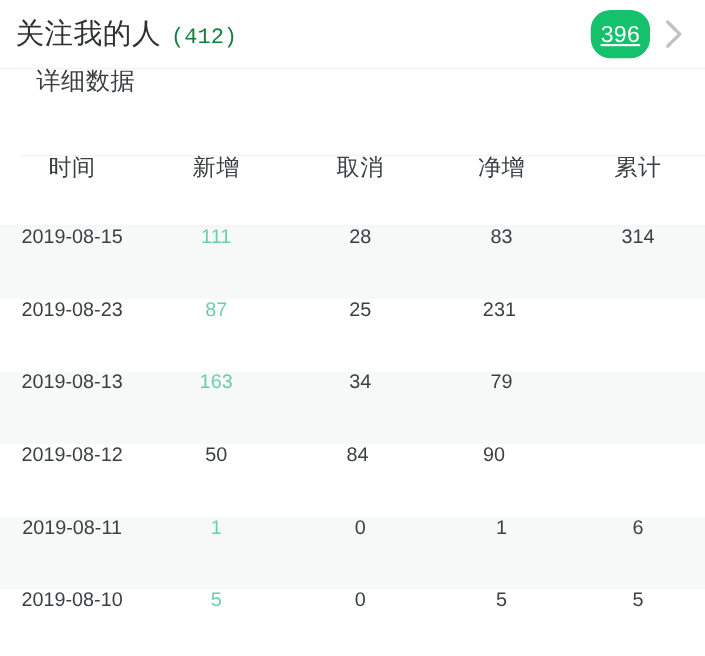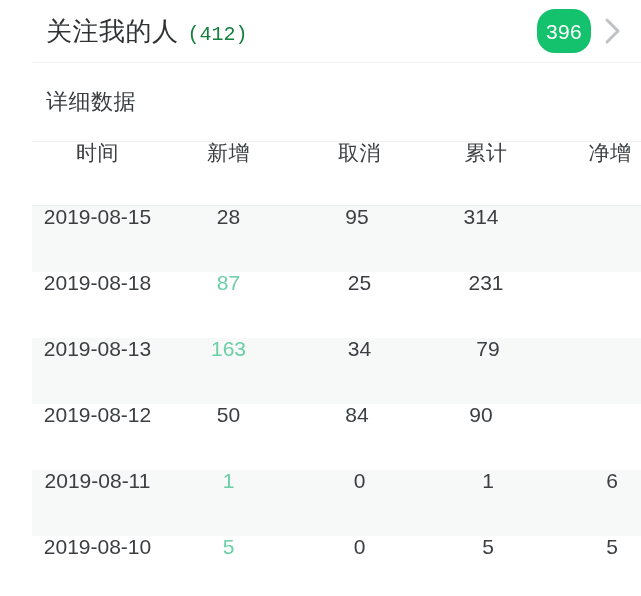--- a/index.html
+++ b/index.html
@@ -14,21 +14,20 @@
     font-family: "Liberation Sans", "DejaVu Sans", sans-serif;
     -webkit-font-smoothing: antialiased;
   }
 
   .page {
     width: 641px;
     height: 596px;
     position: relative;
     background: #ffffff;
     box-sizing: border-box;
-    padding-left: 32px;
   }
 
   
   .top-bar {
     height: 63px;
     box-sizing: border-box;
     display: flex;
     align-items: center;
     padding: 0 14px 0 14px;
     background: #ffffff;
@@ -67,40 +66,41 @@
     box-sizing: border-box;
     border-radius: 18px;
     background: #14c16c;
     color: #ffffff;
     font-size: 21px;
     display: flex;
     align-items: center;
     justify-content: center;
     line-height: 1;
     letter-spacing: 0.3px;
+    text-decoration: underline;
   }
   .chevron {
     width: 28px;
     height: 35px;
     margin-left: 8px;
     display: flex;
     align-items: center;
     justify-content: center;
   }
   .chevron svg { display: block; }
 
   
   .section {
     height: 79px;
     box-sizing: border-box;
     display: flex;
-    align-items: center;
     padding: 0 14px;
     background: #ffffff;
     border-bottom: 1px solid #f0f1f2;
+    margin-left: 19px;
   }
   .section-title {
     font-size: 22px;
     color: #3a3d40;
     letter-spacing: 0.5px;
     line-height: 1;
   }
 
   
   .table {
@@ -120,21 +120,21 @@
     border-bottom: 1px solid #eceeef;
   }
   .trow.stripe { background: #f7f8f8; }
   .trow.plain  { background: #ffffff; }
 
   .cell {
     display: flex;
     align-items: center;
     justify-content: center;
     box-sizing: border-box;
-    font-size: 21px;
+    font-size: 18px;
     color: #3c3f42;
     line-height: 1;
     white-space: nowrap;
   }
   .col-date { width: 131px; }
   .col-new  { width: 131px; }
   .col-can  { width: 131px; }
   .col-net  { width: 126px; }
   .col-acc  { width: 122px; }
 
@@ -168,33 +168,34 @@
   <div class="section">
     <span class="section-title">详细数据</span>
   </div>
 
   <div class="table">
 
     <div class="trow thead">
       <div class="cell col-date">时间</div>
       <div class="cell col-new">新增</div>
       <div class="cell col-can">取消</div>
+      <div class="cell col-net">净增</div>
       <div class="cell col-acc">累计</div>
-      <div class="cell col-net">净增</div>
     </div>
 
     <div class="trow stripe">
       <div class="cell col-date">2019-08-15</div>
+      <div class="cell col-new green">111</div>
       <div class="cell col-can">28</div>
-      <div class="cell col-net">95</div>
+      <div class="cell col-net">83</div>
       <div class="cell col-acc">314</div>
     </div>
 
     <div class="trow plain">
-      <div class="cell col-date">2019-08-18</div>
+      <div class="cell col-date">2019-08-23</div>
       <div class="cell col-new green">87</div>
       <div class="cell col-can">25</div>
       <div class="cell col-acc">231</div>
     </div>
 
     <div class="trow stripe">
       <div class="cell col-date">2019-08-13</div>
       <div class="cell col-new green">163</div>
       <div class="cell col-can">34</div>
       <div class="cell col-net">79</div>

